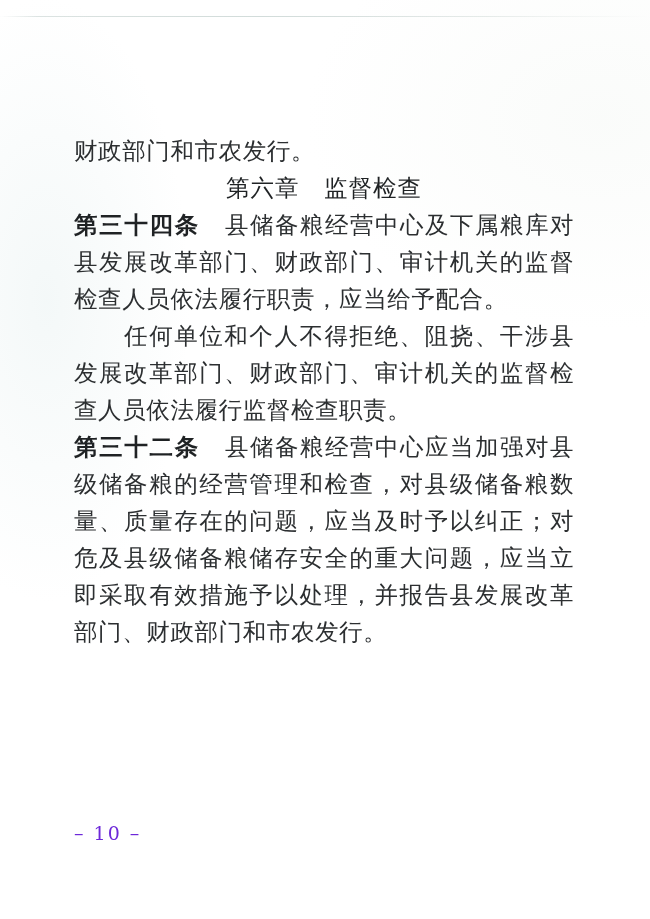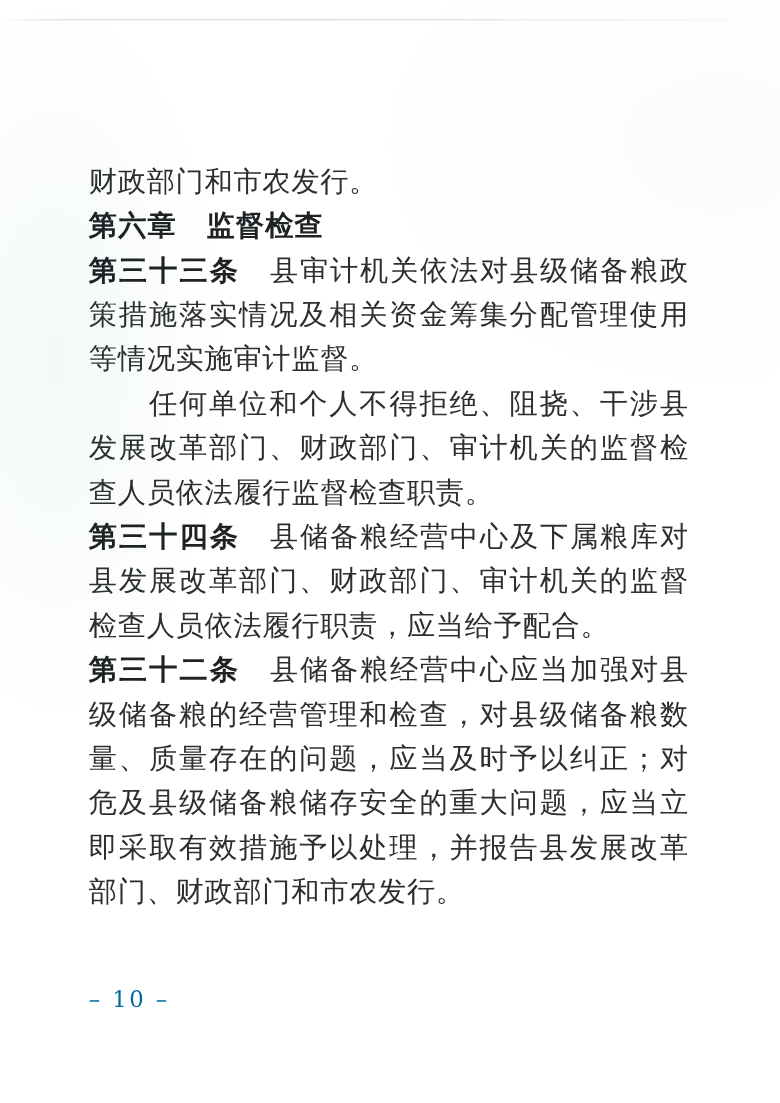--- a/index.html
+++ b/index.html
@@ -68,40 +68,40 @@
   }
 
   .para {
     text-indent: 0;
   }
 
   .chapter-heading {
     color: #1f2224;
     font-size: 23.5px;
     line-height: 37px;
-    font-weight: bold;
-    text-align: left;
+    font-weight: normal;
+    text-align: center;
     letter-spacing: 1px;
     margin: 0;
     font-family: "DejaVu Sans", "Liberation Sans", sans-serif;
   }
 
   .art-num {
     font-weight: bold;
     letter-spacing: 0.8px;
     color: #1f2224;
     font-family: "DejaVu Sans", "Liberation Sans", sans-serif;
   }
 
   .page-number {
     position: absolute;
     left: 74px;
     top: 820px;
     width: 500px;
-    color: #0369a1;
+    color: #6d28d9;
     font-size: 19px;
     line-height: 26px;
     letter-spacing: 2px;
     text-align: left;
     font-family: "DejaVu Serif", "Liberation Serif", serif;
   }
 </style>
 </head>
 <body>
 
@@ -110,25 +110,24 @@
   <div class="scan-top-line"></div>
   <div class="scan-tint"></div>
 
   <div class="doc-body">
 
     <p class="line">财政部门和市农发行。</p>
 
     <p class="chapter-heading">第六章　监督检查</p>
 
 
-    <p class="para"><span class="art-num">第三十三条</span><span>　县审计机关依法对县级储备粮政策措施落实情况及相关资金筹集分配管理使用等情况实施审计监督。</span></p>
+
+    <p class="para"><span class="art-num">第三十四条</span><span>　县储备粮经营中心及下属粮库对县发展改革部门、财政部门、审计机关的监督检查人员依法履行职责，应当给予配合。</span></p>
 
     <p class="para">　　任何单位和个人不得拒绝、阻挠、干涉县发展改革部门、财政部门、审计机关的监督检查人员依法履行监督检查职责。</p>
-
-    <p class="para"><span class="art-num">第三十四条</span><span>　县储备粮经营中心及下属粮库对县发展改革部门、财政部门、审计机关的监督检查人员依法履行职责，应当给予配合。</span></p>
 
     <p class="para"><span class="art-num">第三十二条</span><span>　县储备粮经营中心应当加强对县级储备粮的经营管理和检查，对县级储备粮数量、质量存在的问题，应当及时予以纠正；对危及县级储备粮储存安全的重大问题，应当立即采取有效措施予以处理，并报告县发展改革部门、财政部门和市农发行。</span></p>
 
   </div>
 
   <div class="page-number">– 10 –</div>
 
 </div>
 
 </body></html>

